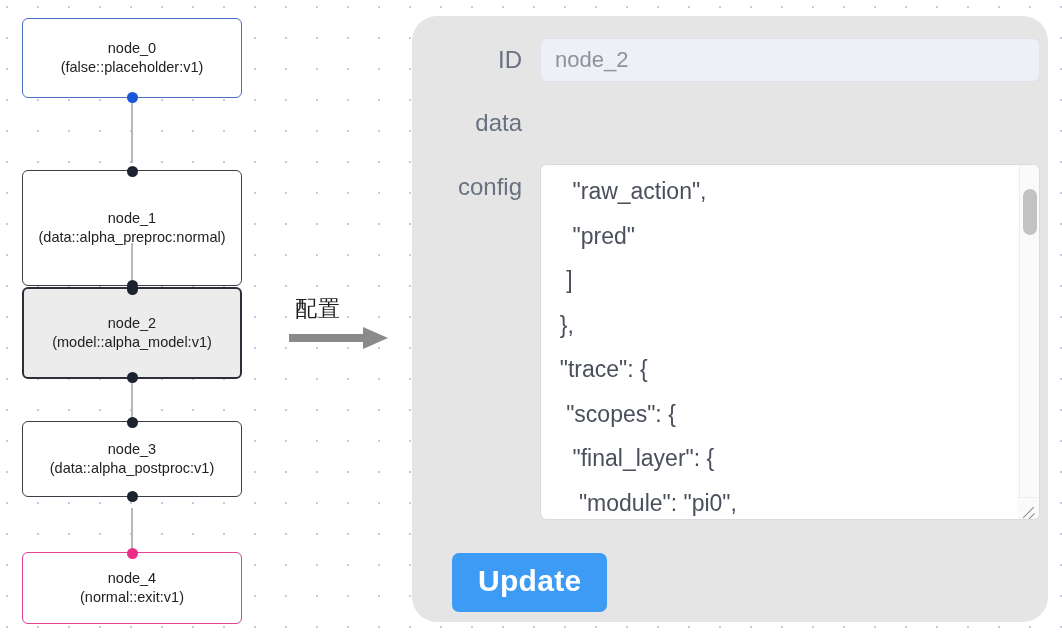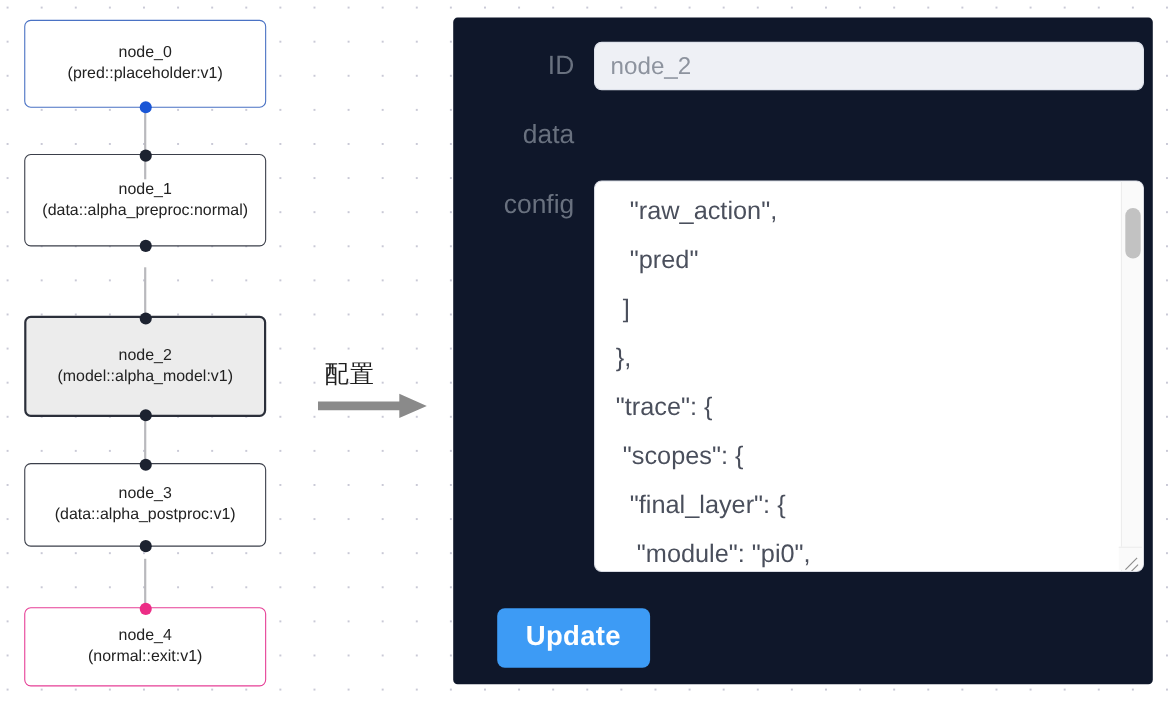--- a/index.html
+++ b/index.html
@@ -78,40 +78,39 @@
     z-index: 1;
   }
 
   
   #flow-arrow-group {
     position: absolute;
     left: 289px;
     top: 296px;
     width: 108px;
     height: 62px;
-    margin-top: 31px;
   }
   #flow-caption {
     font-size: 22px;
     color: #1f1f1f;
     letter-spacing: 1px;
     line-height: 26px;
     padding-left: 6px;
   }
   #flow-arrow-svg { display: block; margin-top: 4px; }
 
   
   #config-panel {
     position: absolute;
     left: 412px;
     top: 16px;
     width: 636px;
     height: 606px;
-    background: #0f172a;
-    border-radius: 4px;
+    background: #e5e5e5;
+    border-radius: 25px;
     box-sizing: border-box;
     padding: 22px 8px 0 20px;
     overflow: hidden;
   }
   .field-row {
     display: flex;
     align-items: flex-start;
     margin-bottom: 19px;
   }
   .field-label {
@@ -206,47 +205,47 @@
 
   
   #update-button {
     margin-left: 20px;
     margin-top: 14px;
     display: inline-block;
     background: #3d9bf5;
     color: #ffffff;
     border: none;
     border-radius: 7px;
-    font-size: 25px;
+    font-size: 30px;
     font-weight: bold;
     font-family: "Liberation Sans", sans-serif;
     padding: 11px 26px 14px 26px;
     cursor: pointer;
     letter-spacing: 0.3px;
   }
 </style>
 </head>
 <body>
 
 <div id="canvas">
 
   <div class="edge" style="top:93px;height:70px;"></div>
   <div class="edge" style="top:243px;height:49px;"></div>
   <div class="edge" style="top:374px;height:52px;"></div>
   <div class="edge" style="top:508px;height:49px;"></div>
 
   <div class="node input" style="left:22px;top:18px;height:80px;">
     <span class="nlabel">
       <span>node_0</span><br>
-      <span>(pred::placeholder:v1)</span>
+      <span>(false::placeholder:v1)</span>
     </span>
     <span class="handle bottom blue"></span>
   </div>
 
-  <div class="node" style="left:22px;top:140px;height:84px;">
+  <div class="node" style="left:22px;top:170px;height:116px;">
     <span class="nlabel">
       <span>node_1</span><br>
       <span>(data::alpha_preproc:normal)</span>
     </span>
     <span class="handle top"></span>
     <span class="handle bottom"></span>
   </div>
 
   <div class="node selected" style="left:22px;top:287px;height:92px;">
     <span class="nlabel">

